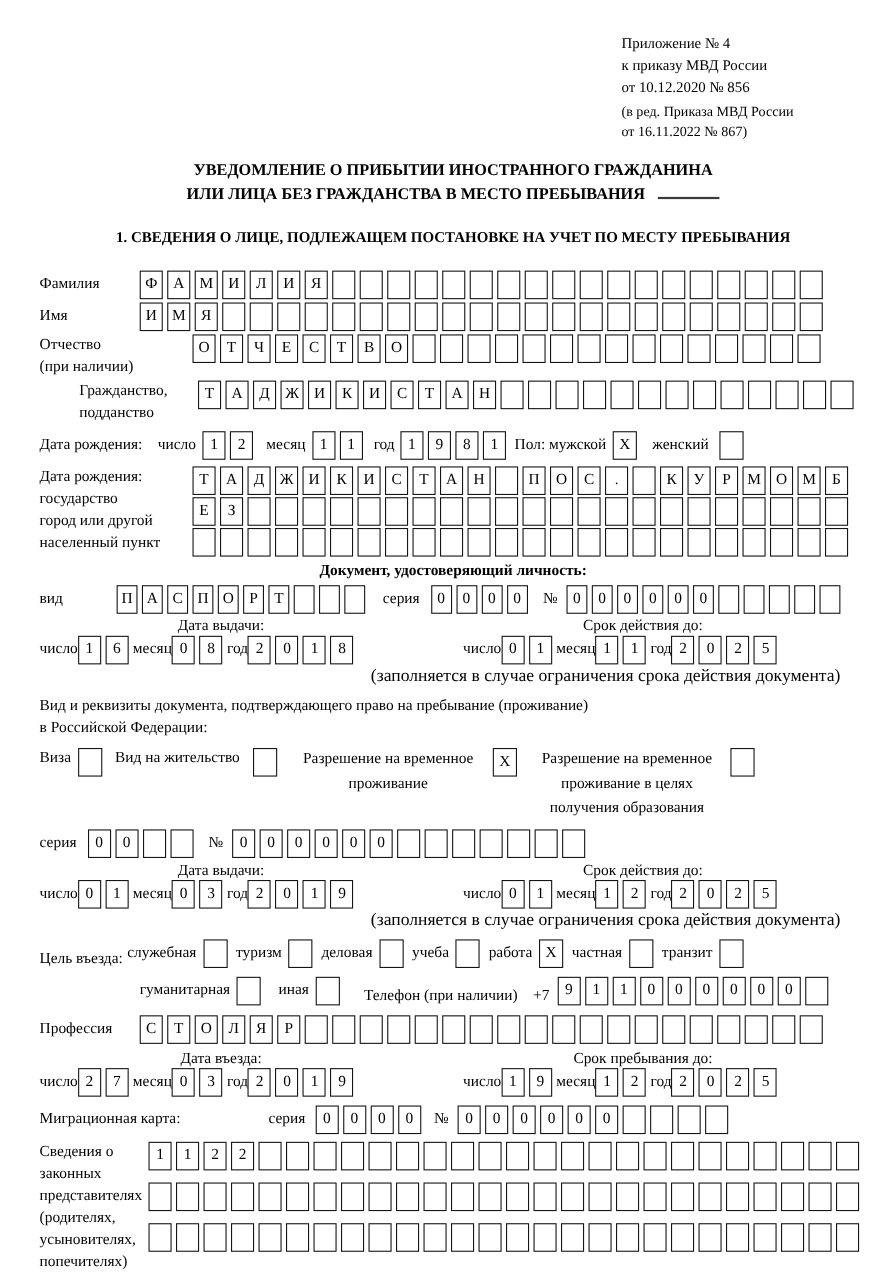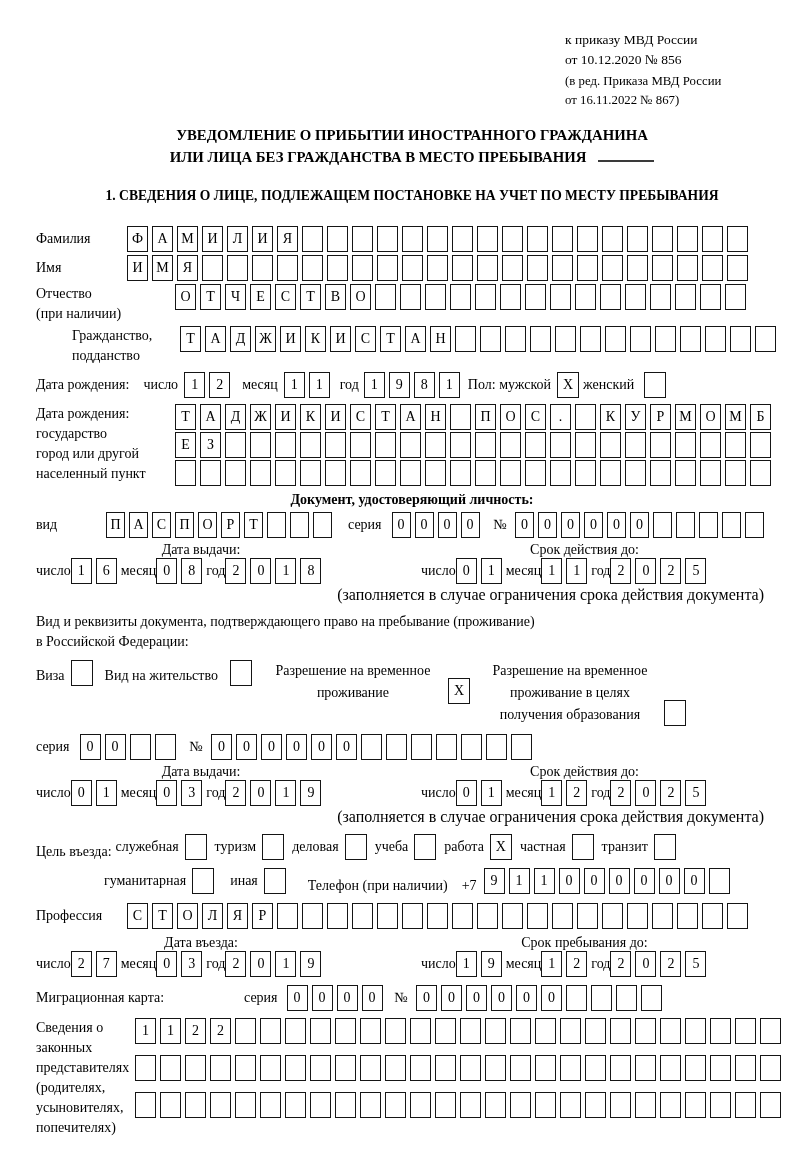--- a/index.html
+++ b/index.html
@@ -39,37 +39,38 @@
   .dates-row{display:flex;align-items:center;}
   .dates-caps{display:flex;margin-top:4px;}
   .cap-left{width:330px;text-align:center;}
   .cap-right{margin-left:55px;width:327px;text-align:center;}
   .dgl{width:330px;display:flex;align-items:center;}
   .dgr{margin-left:55px;display:flex;align-items:center;}
   .note{ text-align:right;font-size:16px;margin:2px 24px 0 0;}
 
   .permit-text{font-size:14px;line-height:20px;margin-top:8px;}
   .permit-opts{display:flex;align-items:flex-start;margin-top:8px;}
-  .opt{display:flex;align-items:flex-end;}
+  .opt{display:flex;align-items:flex-start;}
   .opt .optlbl{line-height:20px;}
   .opt .ctr{text-align:center;line-height:22px;}
   .gap6{margin-left:6px;} .gap12{margin-left:12px;}
 
   .purpose-row{display:flex;align-items:flex-end;margin-top:8px;}
   .pitem{display:flex;align-items:center;margin-right:8px;}
   .pitem .checkbox{margin-left:6px;}
-  .indent68{margin-left:68px;}
+  .indent68{margin-left:91px;}
   .repgap .cells{margin-bottom:11px;}
 </style>
 </head>
 <body>
 
 <div class="page">
 
   <div class="appendix">
+    <div>Приложение № 4</div>
     <div>к приказу МВД России</div>
     <div>от 10.12.2020 № 856</div>
   </div>
   <div class="edition">
     <div>(в ред. Приказа МВД России</div>
     <div>от 16.11.2022 № 867)</div>
   </div>
 
   <div class="title">
     <div>УВЕДОМЛЕНИЕ О ПРИБЫТИИ ИНОСТРАННОГО ГРАЖДАНИНА</div>
@@ -221,21 +222,21 @@
         </span>
       <span class="lbl" style="margin-left:6px;margin-right:5px;">год</span>
       <span class="cells">
           <span class="cell">1</span>
           <span class="cell">9</span>
           <span class="cell">8</span>
           <span class="cell">1</span>
         </span>
       <span class="lbl" style="margin-left:4px;margin-right:6px;">Пол: мужской</span>
       <span class="checkbox">X</span>
-      <span class="lbl" style="margin-left:4px;margin-right:10px;">женский</span>
+      <span class="lbl" style="margin-left:14px;margin-right:10px;">женский</span>
       <span class="checkbox"></span>
     </div>
 
     <div class="frow-top" style="margin-top:6px;">
       <span class="lblcol w139" style="line-height:21px;">
         <div>Дата рождения:</div>
         <div>государство</div>
         <div>город или другой</div>
         <div>населенный пункт</div>
       </span>

